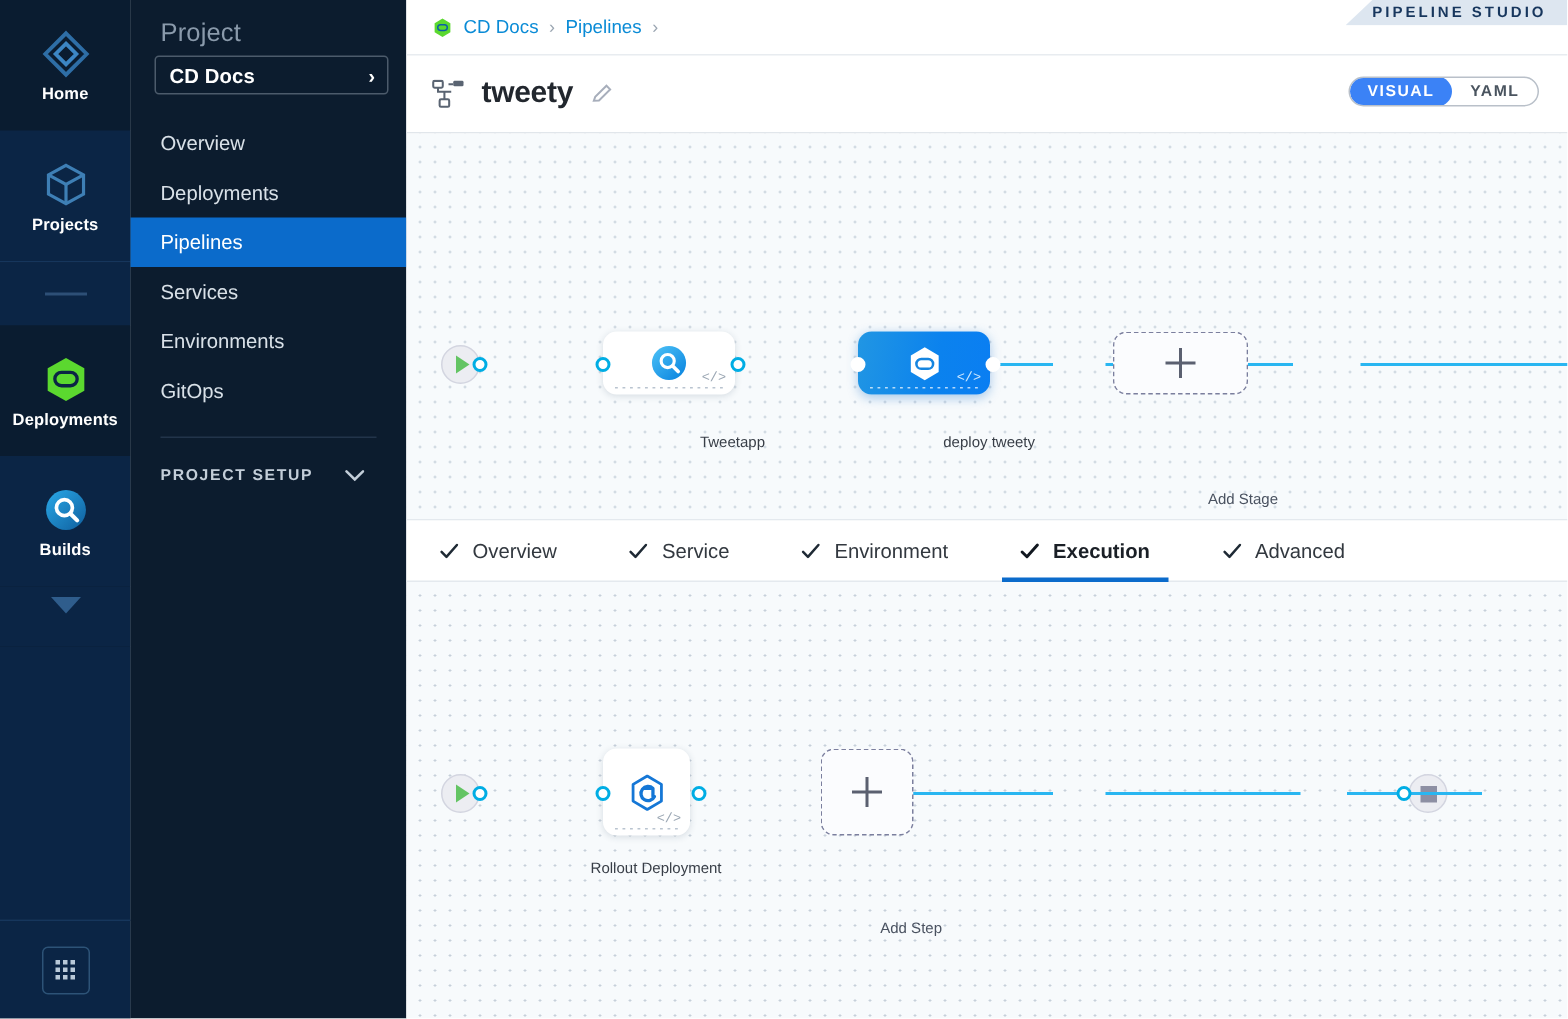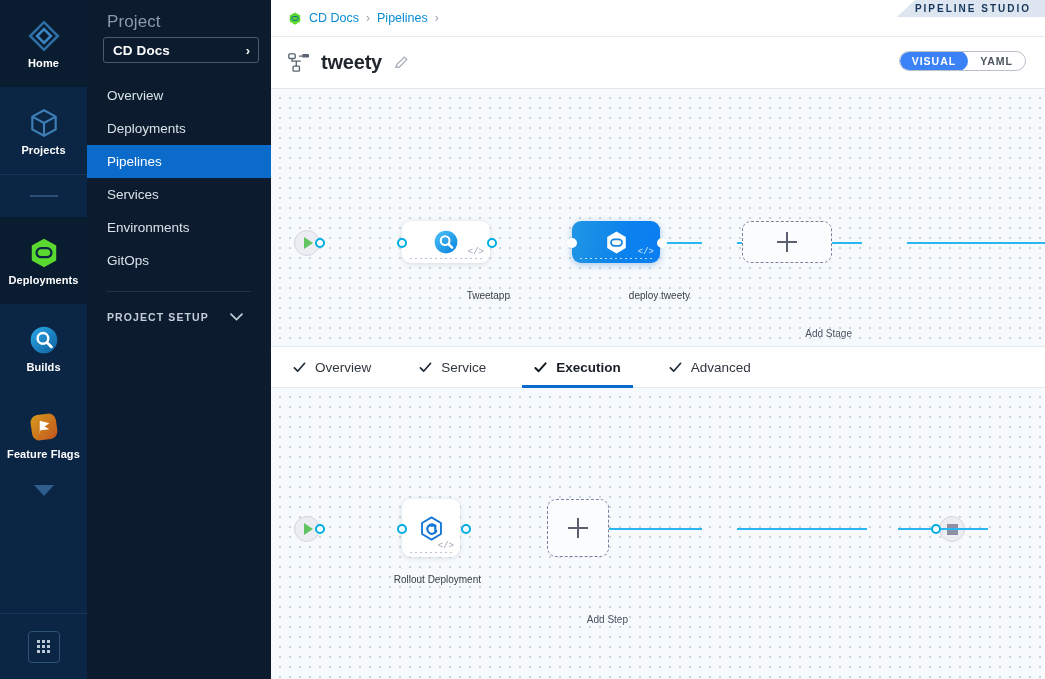--- a/index.html
+++ b/index.html
@@ -275,33 +275,20 @@
               <stop offset="1" stop-color="#0f5f9e"></stop>
         </linearGradient>
           </defs>
         <circle cx="16" cy="16" r="12.5" fill="url(#bg1)"></circle>
         <circle cx="15" cy="14.5" r="5" fill="none" stroke="#ffffff" stroke-width="2.3"></circle>
         <path d="M18.8 18.3 L23 22.5" stroke="#ffffff" stroke-width="2.6" stroke-linecap="round"></path>
       </svg>
       <div class="rail-label">Builds</div>
     </div>
 
-    <div class="rail-item">
-      <svg class="rail-glyph" viewBox="0 0 32 32">
-        <defs>
-            <linearGradient id="ff1" x1="0" y1="0" x2="1" y2="1">
-          <stop offset="0" stop-color="#d79a1b"></stop>
-              <stop offset="1" stop-color="#c2541f"></stop>
-        </linearGradient>
-          </defs>
-        <rect x="4" y="4" width="24" height="24" rx="7" fill="url(#ff1)" transform="rotate(-8 16 16)"></rect>
-        <path d="M12 23 L12 10 L21 12.5 L16.5 15.5 L21 18 L12.5 19" fill="#ffffff"></path>
-      </svg>
-      <div class="rail-label">Feature Flags</div>
-    </div>
 
     <div class="rail-caret">
       <svg width="22" height="13" viewBox="0 0 22 13">
         <path d="M1 1 L21 1 L11 12 Z" fill="#2f5d8c"></path>
       </svg>
     </div>
 
     <div style="flex:1 1 auto; background:#0b2545;"></div>
 
     <div class="rail-grid-wrap">
@@ -439,20 +426,26 @@
           <path d="M1.5 7.5 L5 11 L12.5 2.5" fill="none" stroke="#1f2a35" stroke-width="1.8" stroke-linecap="round" stroke-linejoin="round"></path>
         </svg>
         <span>Overview</span>
       </div>
       <div class="tab">
         <svg class="check" viewBox="0 0 14 14">
           <path d="M1.5 7.5 L5 11 L12.5 2.5" fill="none" stroke="#1f2a35" stroke-width="1.8" stroke-linecap="round" stroke-linejoin="round"></path>
         </svg>
         <span>Service</span>
       </div>
+      <div class="tab">
+        <svg class="check" viewBox="0 0 14 14">
+          <path d="M1.5 7.5 L5 11 L12.5 2.5" fill="none" stroke="#1f2a35" stroke-width="1.8" stroke-linecap="round" stroke-linejoin="round"></path>
+        </svg>
+        <span>Environment</span>
+      </div>
       <div class="tab active">
         <svg class="check" viewBox="0 0 14 14">
           <path d="M1.5 7.5 L5 11 L12.5 2.5" fill="none" stroke="#121820" stroke-width="2.1" stroke-linecap="round" stroke-linejoin="round"></path>
         </svg>
         <span>Execution</span>
       </div>
       <div class="tab">
         <svg class="check" viewBox="0 0 14 14">
           <path d="M1.5 7.5 L5 11 L12.5 2.5" fill="none" stroke="#1f2a35" stroke-width="1.8" stroke-linecap="round" stroke-linejoin="round"></path>
         </svg>

